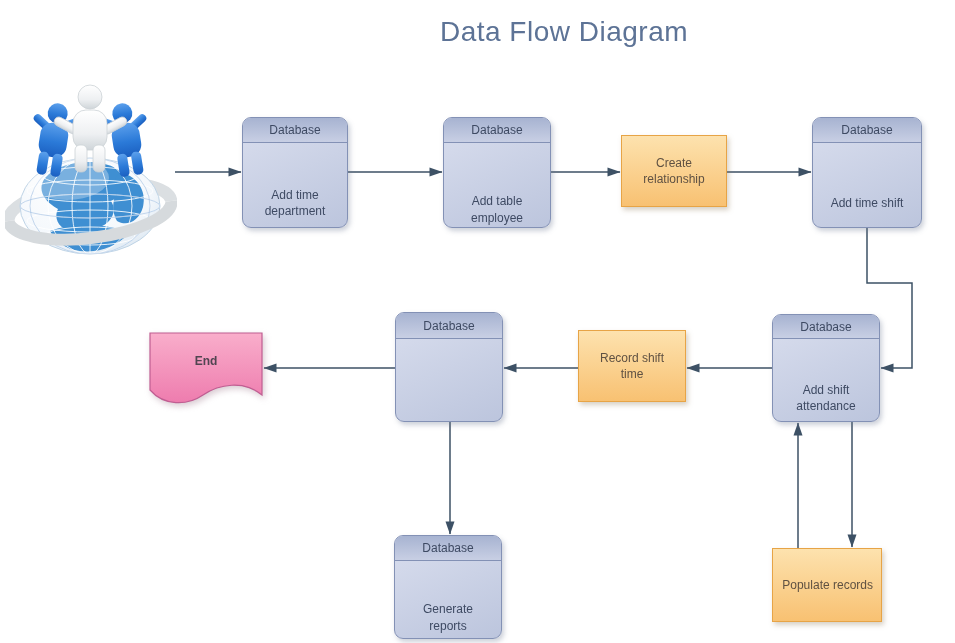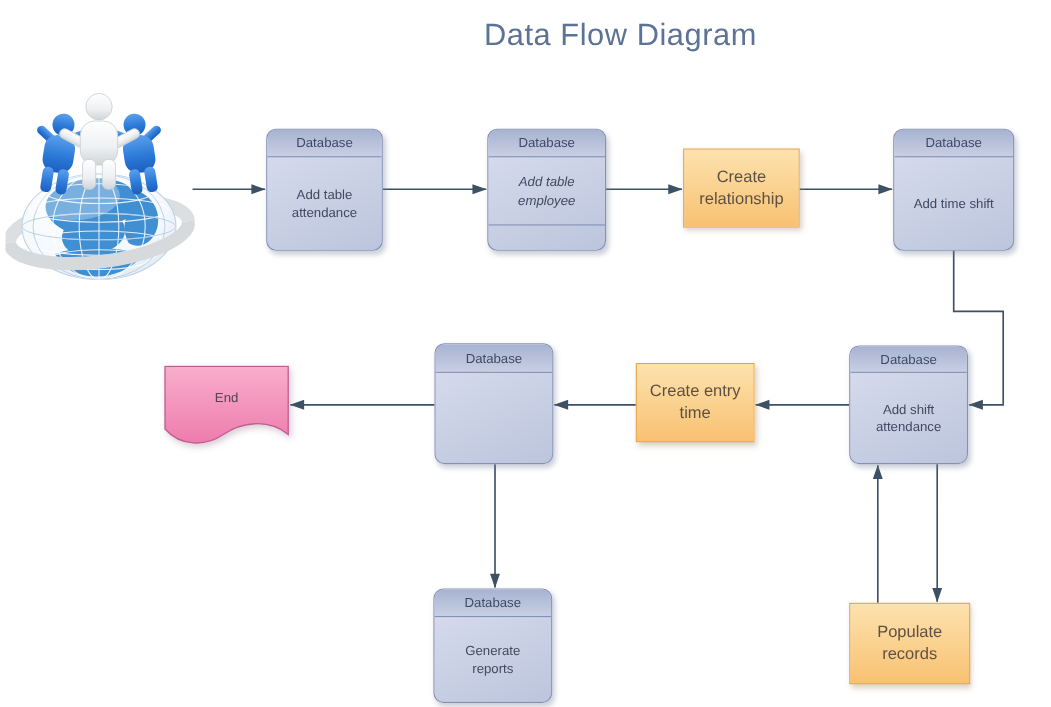--- a/index.html
+++ b/index.html
@@ -15,46 +15,46 @@
     font-size:28px; font-weight:500; letter-spacing:0.5px;
     color:var(--title-color); white-space:nowrap;margin-left:14px;
   }
 
   
   .db-node {
     position:absolute; border:1px solid var(--db-border); border-radius:9px;
     background:linear-gradient(155deg, var(--db-fill-top) 0%, var(--db-fill-bottom) 100%);
     box-shadow:2px 3px 5px rgba(110,120,145,0.35);
     display:flex; flex-direction:column; overflow:hidden;
-    color:var(--db-text); font-size:12px; text-align:center;
+    color:var(--db-text); font-size:12px; text-align:center;gap:36px;
   }
   .db-header {
     flex:0 0 auto; display:flex; align-items:center; justify-content:center;
     border-bottom:1px solid var(--db-border);
     background:linear-gradient(180deg, var(--db-header-top) 0%, var(--db-header-bottom) 100%);
     color:var(--db-text);
   }
   .db-body {
     flex:1 1 auto; display:flex; align-items:center; justify-content:center;
     padding:2px 8px; line-height:1.35;
   }
   .db-footer { flex:0 0 auto; border-top:1px solid var(--db-border); }
 
   
   .proc-node {
     position:absolute; border:1px solid var(--process-border);
     background:linear-gradient(180deg, var(--process-fill-top) 0%, var(--process-fill-bottom) 100%);
     box-shadow:2px 3px 5px rgba(140,120,90,0.35);
-    display:flex; align-items:center; justify-content:flex-start;
-    color:var(--process-text); font-size:15px; text-align:center;
+    display:flex; align-items:center; justify-content:flex-end;
+    color:var(--process-text); font-size:12px; text-align:center;
     padding:2px 8px; line-height:1.35;
   }
 
   
-  .end-node { position:absolute; }
+  .end-node { position:absolute;font-weight:bold; }
   .end-node .end-label {
     position:absolute; left:0; top:22px; width:100%; text-align:center;
     font-size:12px; color:var(--end-text);
   }
 
   svg.connectors { position:absolute; left:0; top:0; pointer-events:none; }
   .connector { stroke:var(--connector); stroke-width:1.5; fill:none; }
   .arrow-head { fill:var(--connector); }
 </style>
 </head>
@@ -163,26 +163,26 @@
     <path class="connector" d="M772,368 L687,368" marker-end="url(#arrow)"></path>
     <path class="connector" d="M578,368 L504,368" marker-end="url(#arrow)"></path>
     <path class="connector" d="M395,368 L264,368" marker-end="url(#arrow)"></path>
     <path class="connector" d="M450,422 L450,534" marker-end="url(#arrow)"></path>
     <path class="connector" d="M852,422 L852,547" marker-end="url(#arrow)"></path>
     <path class="connector" d="M798,548 L798,423" marker-end="url(#arrow)"></path>
   </svg>
 
   <div class="db-node" style="left:242px; top:117px; width:106px; height:111px;">
     <div class="db-header" style="height:25px;">Database</div>
-    <div class="db-body">Add table attendance</div>
+    <div class="db-body">Add time department</div>
   </div>
 
   <div class="db-node" style="left:443px; top:117px; width:108px; height:111px;">
     <div class="db-header" style="height:25px;">Database</div>
-    <div class="db-body" style="flex:0 0 auto; height:61px;font-style:italic;">Add table employee</div>
+    <div class="db-body" style="flex:0 0 auto; height:61px;">Add table employee</div>
     <div class="db-footer" style="flex:1 1 auto;"></div>
   </div>
 
   <div class="proc-node" style="left:621px; top:135px; width:106px; height:72px;">
     <span>Create relationship</span>
   </div>
 
   <div class="db-node" style="left:812px; top:117px; width:110px; height:111px;">
     <div class="db-header" style="height:25px;">Database</div>
     <div class="db-body">Add time shift</div>
@@ -199,21 +199,21 @@
       <path d="M1,1 L113,1 L113,63 C95,48 70,52 54,63 C38,74 15,74 1,58 Z" fill="url(#endGrad)" stroke="#c05e92" stroke-width="1.2"></path>
     </svg>
     <div class="end-label">End</div>
   </div>
 
   <div class="db-node" style="left:395px; top:312px; width:108px; height:110px;">
     <div class="db-header" style="height:26px;">Database</div>
   </div>
 
   <div class="proc-node" style="left:578px; top:330px; width:108px; height:72px;">
-    <span>Create entry time</span>
+    <span>Record shift time</span>
   </div>
 
   <div class="db-node" style="left:772px; top:314px; width:108px; height:108px;">
     <div class="db-header" style="height:24px;">Database</div>
     <div class="db-body">Add shift attendance</div>
   </div>
 
   <div class="db-node" style="left:394px; top:535px; width:108px; height:104px;">
     <div class="db-header" style="height:25px;">Database</div>
     <div class="db-body">Generate reports</div>

